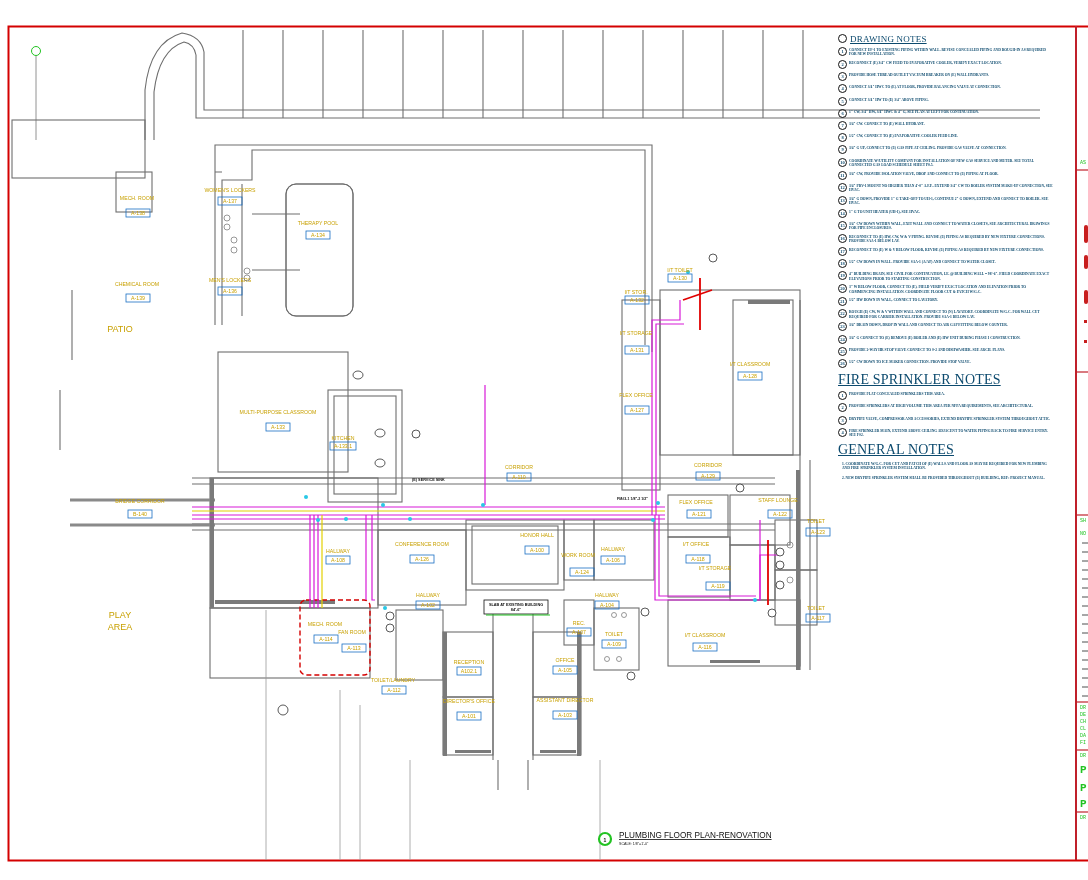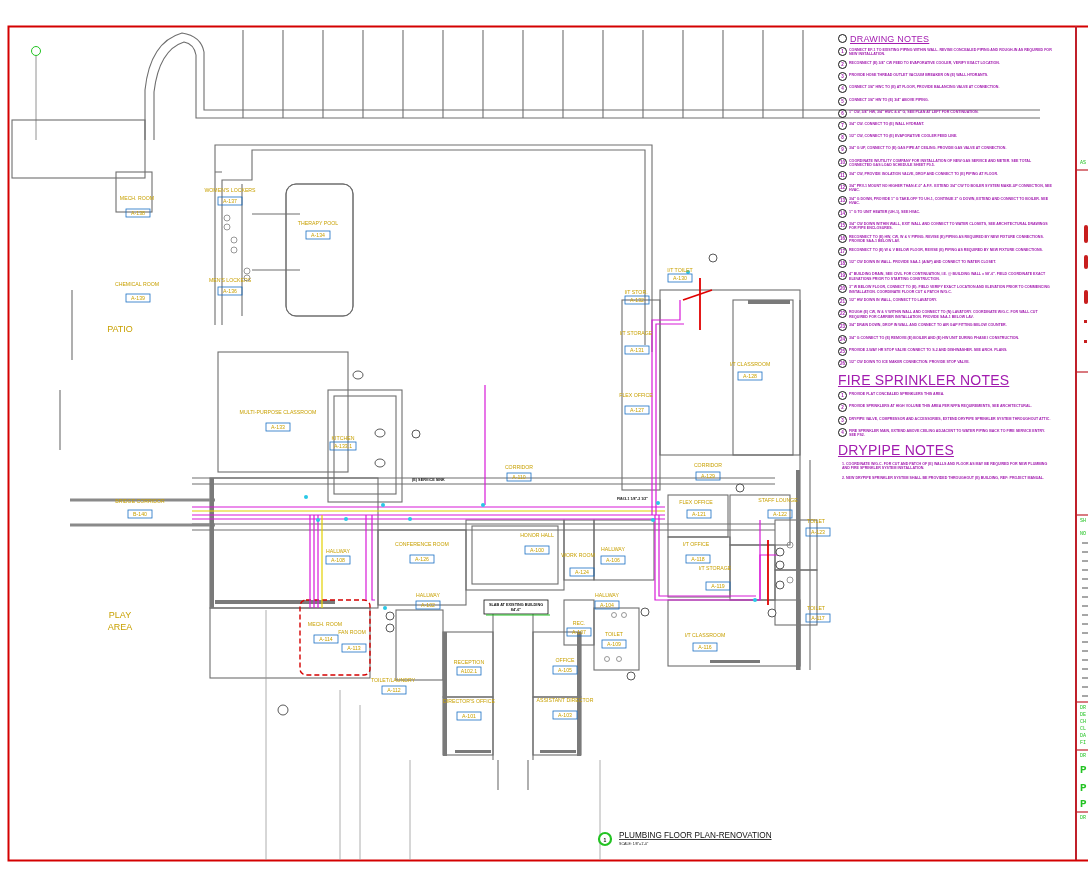--- a/index.html
+++ b/index.html
@@ -1,18 +1,18 @@
 <!DOCTYPE html>
 <html><head>
 <meta charset="utf-8">
 <style>
   html,body{margin:0;padding:0;background:#fff;}
   body{width:1088px;height:880px;position:relative;overflow:hidden;font-family:"Liberation Sans",sans-serif;}
   #sheet{position:absolute;left:0;top:0;width:1088px;height:880px;}
-  .notes{position:absolute;left:838px;top:34px;width:215px;font-family:Liberation Sans, sans-serif;color:#a21caf;}
+  .notes{position:absolute;left:838px;top:34px;width:215px;font-family:Liberation Serif, serif;color:#0c4a6e;}
   .notes h3{margin:0 0 4px 0;font-size:9px;font-weight:normal;text-decoration:underline;letter-spacing:0.2px;}
   .notes h3.big{font-size:14px;margin-top:4px;}
   .note{display:flex;font-size:3.6px;line-height:4.4px;margin-bottom:4.2px;text-transform:uppercase;font-weight:bold;}
   .note .num{flex:0 0 auto;width:7px;height:7px;border:0.8px solid #111;border-radius:50%;font-size:4.5px;line-height:7px;text-align:center;margin-right:2px;margin-top:-1px;}
   .note .txt{flex:1;}
   .gnote{font-size:3.6px;line-height:4.4px;margin-bottom:5px;text-transform:uppercase;font-weight:bold;padding-left:4px;}
   .tb-text{position:absolute;left:1080px;color:#22c322;font-size:5px;font-family:"Liberation Mono",monospace;}
 </style>
 </head>
 <body>
@@ -563,21 +563,21 @@
       <span class="txt">PROVIDE SPRINKLERS AT HIGH VOLUME THIS AREA PER NFPA REQUIREMENTS, SEE ARCHITECTURAL.</span>
     </div>
   <div class="note">
       <span class="num">3</span>
       <span class="txt">DRYPIPE VALVE, COMPRESSOR AND ACCESSORIES, EXTEND DRYPIPE SPRINKLER SYSTEM THROUGHOUT ATTIC.</span>
     </div>
   <div class="note">
       <span class="num">4</span>
       <span class="txt">FIRE SPRINKLER MAIN, EXTEND ABOVE CEILING ADJACENT TO WATER PIPING BACK TO FIRE SERVICE ENTRY. SEE FS2.</span>
     </div>
-  <h3 class="big">DRYPIPE NOTES</h3>
+  <h3 class="big">GENERAL NOTES</h3>
   <div class="gnote"><span>1.</span> <span>COORDINATE W/G.C. FOR CUT AND PATCH OF (E) WALLS AND FLOOR AS MAY BE REQUIRED FOR NEW PLUMBING AND FIRE SPRINKLER SYSTEM INSTALLATION.</span></div>
   <div class="gnote"><span>2.</span> <span>NEW DRYPIPE SPRINKLER SYSTEM SHALL BE PROVIDED THROUGHOUT (E) BUILDING, REF: PROJECT MANUAL.</span></div>
 </div>
 
 <div class="tb-text" style="top:160px;">AS</div>
 <div class="tb-text" style="top:518px;">SH</div>
 <div class="tb-text" style="top:531px;">NO</div>
 <div class="tb-text" style="top:705px;">DR</div>
 <div class="tb-text" style="top:712px;">DE</div>
 <div class="tb-text" style="top:719px;">CH</div>

